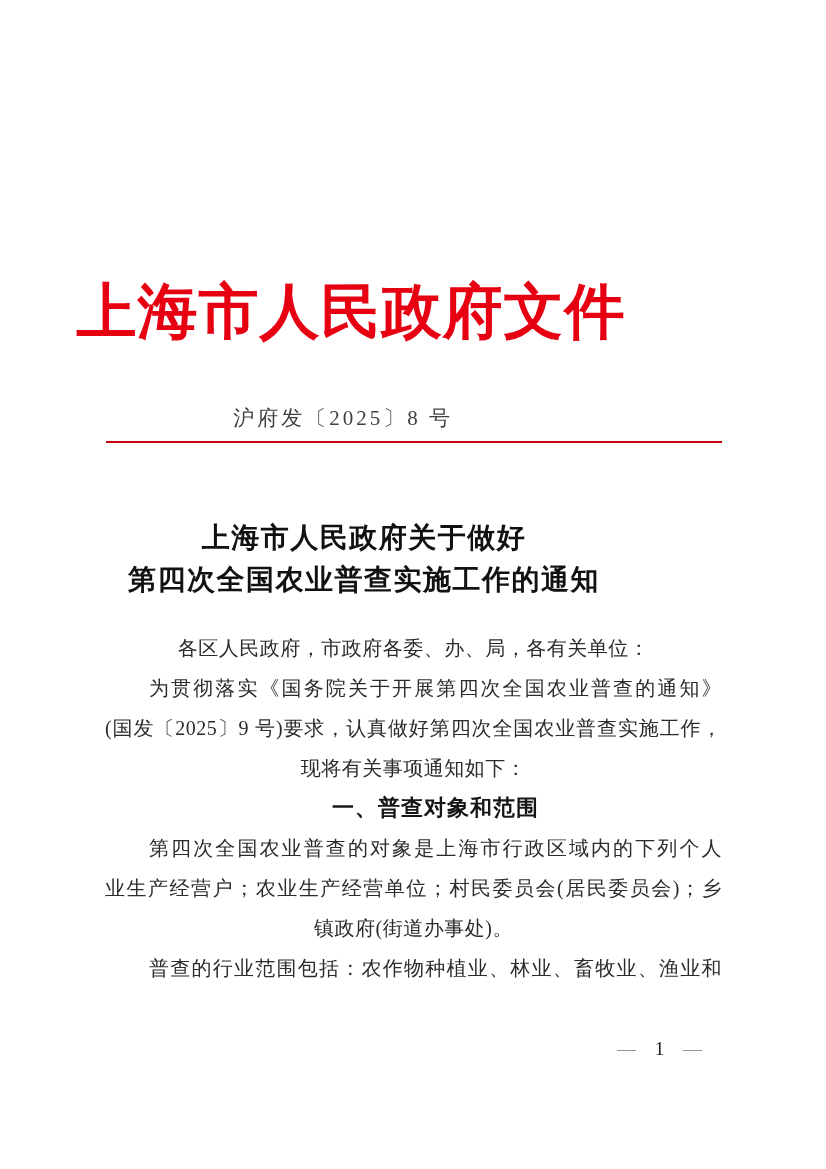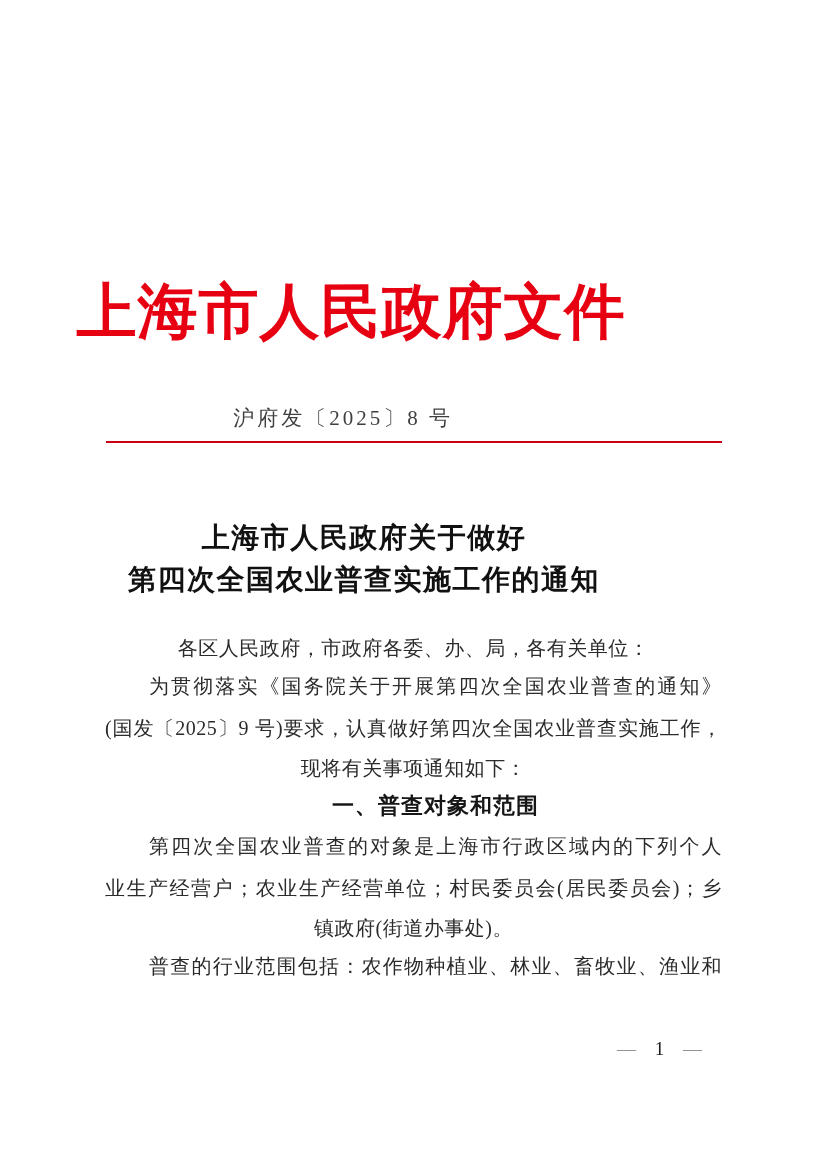--- a/index.html
+++ b/index.html
@@ -81,24 +81,23 @@
     line-height: 40px;
     text-align: center;
     overflow: hidden;
   }
   .body-line.fill {
     text-align: justify;
     text-align-last: justify;
   }
   .body-line.indent {
     text-indent: 44px;
-    font-family: Liberation Mono, monospace;
   }
   .body-line.heading {
-    font-family: Liberation Mono, monospace;
+    font-family: Liberation Sans, sans-serif;
     font-weight: bold;
     font-size: 22px;
     color: #161616;
     letter-spacing: 1px;
   }
   
   .page-number {
     position: absolute;
     top: 1036px;
     right: 124px;

